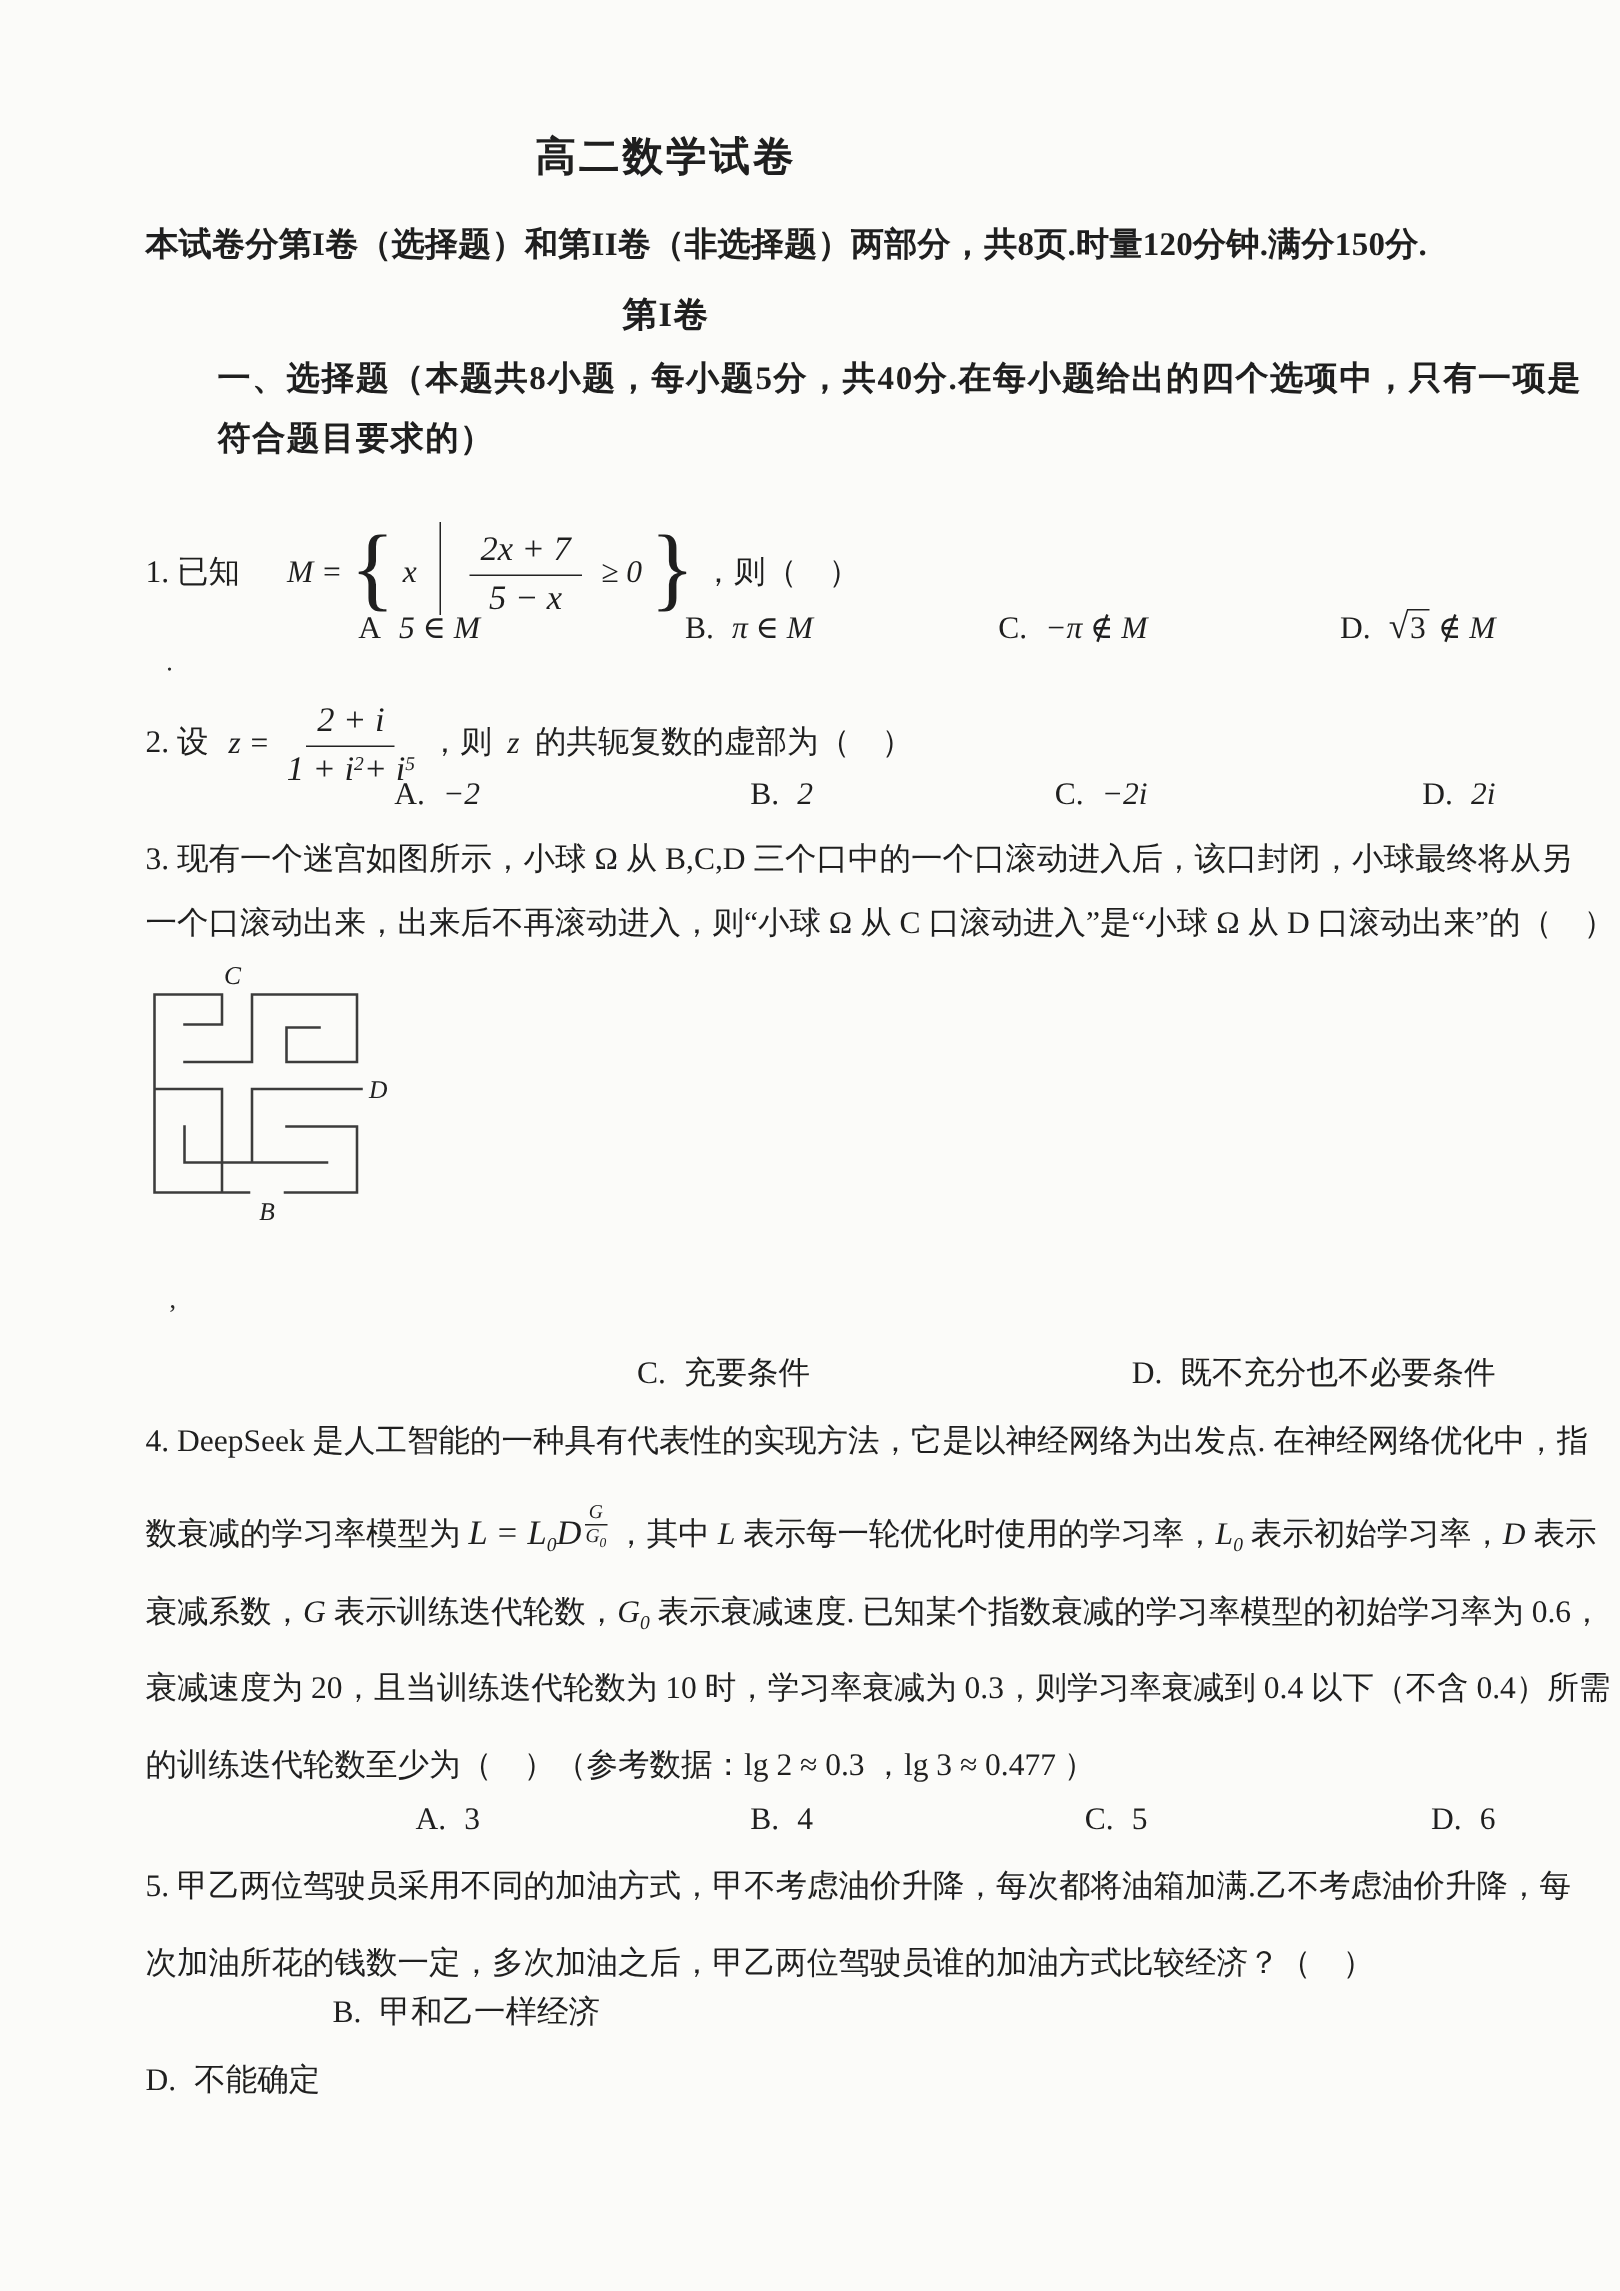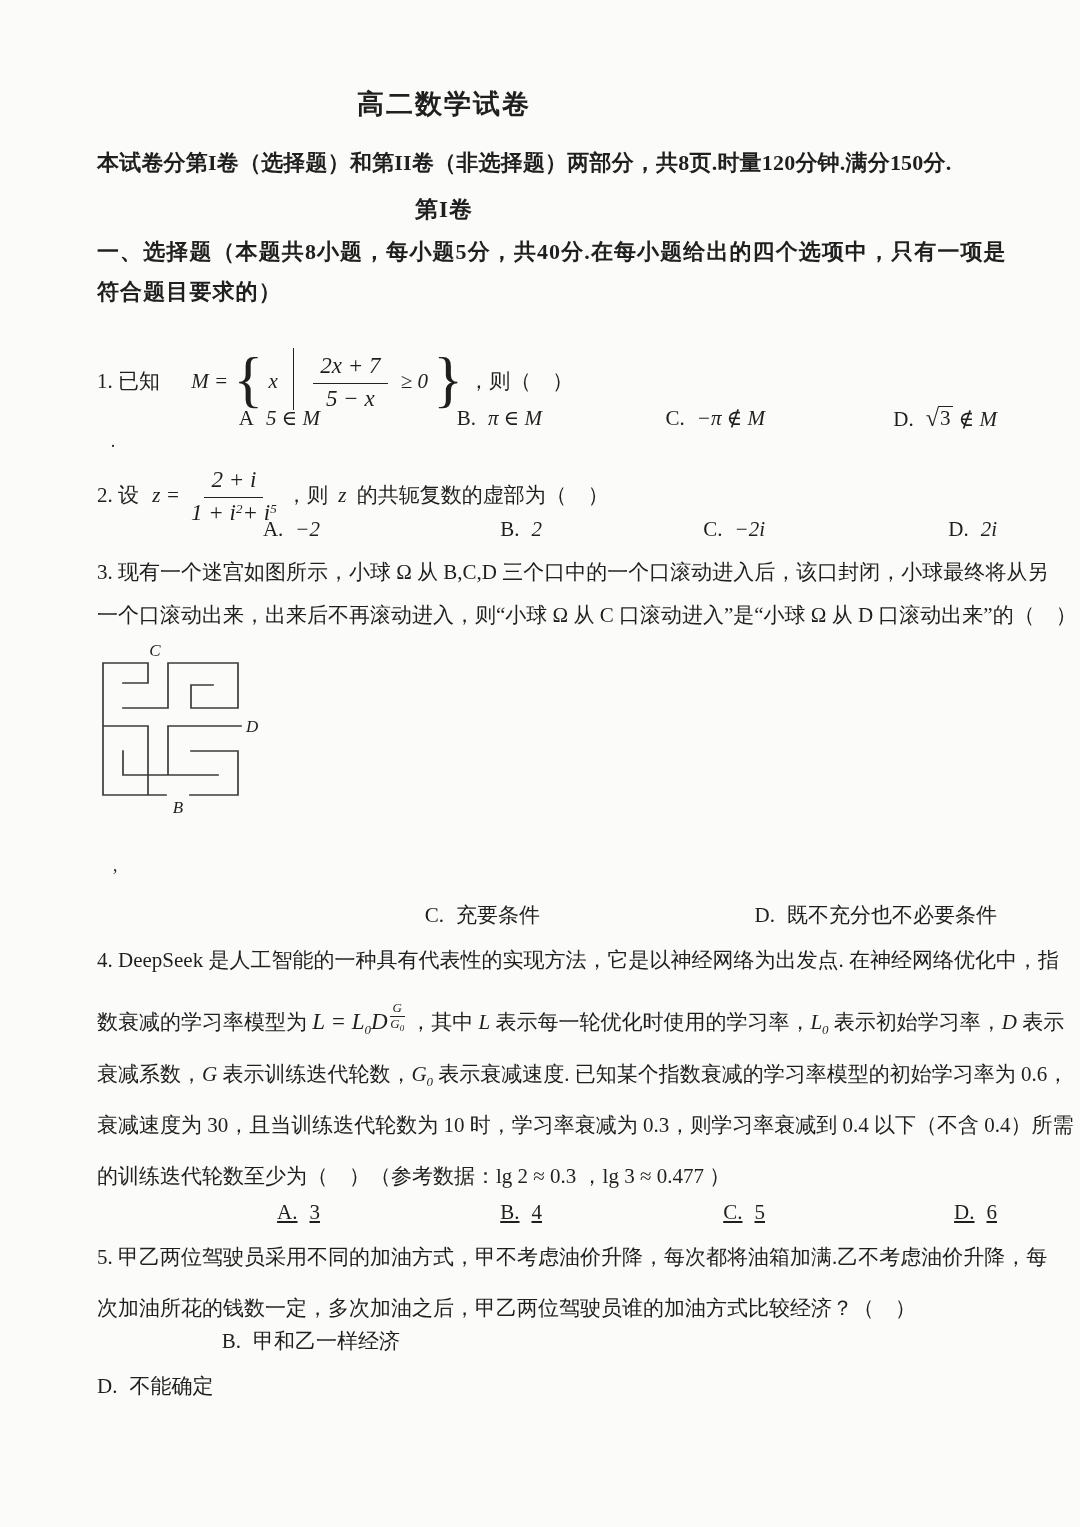--- a/index.html
+++ b/index.html
@@ -13,21 +13,21 @@
     font-family:"Liberation Serif","DejaVu Serif",serif;
     font-size:21px;
     overflow:hidden;
   }
   .abs{position:absolute;left:97px;white-space:nowrap;text-align:right;}
   .full{left:0;width:888px;text-align:center;}
   .b{font-weight:700;}
   .title{font-size:27px;letter-spacing:2px;}
   .intro{font-size:22px;letter-spacing:0.2px;}
   .part{font-size:23px;letter-spacing:1px;}
-  .sect{font-size:22px;letter-spacing:1.1px;}
+  .sect{font-size:22px;letter-spacing:1.1px;margin-left:48px;}
   .math{font-family:"Liberation Serif","DejaVu Serif",serif;font-style:italic;}
   
   .frac{display:inline-flex;flex-direction:column;align-items:center;vertical-align:middle;line-height:1.25;margin:0 4px;}
   .frac .num{border-bottom:1.6px solid #222;padding:0 7px 2px 7px;}
   .frac .den{padding-top:1px;}
   .fr23{font-size:23px;}
   sup.sp{font-size:13px;vertical-align:7px;font-style:italic;}
   .sb{font-size:13px;vertical-align:-5px;}
   
   .brace{font-size:62px;font-weight:300;vertical-align:middle;line-height:0;position:relative;top:-4px;font-style:normal;}
@@ -134,24 +134,24 @@
         <span class="en">G</span>
         <span class="ed"><span>G</span><span class="esb">0</span></span>
       </span>
     <span>，其中 </span><span class="math">L</span><span> 表示每一轮优化时使用的学习率，</span><span class="math">L</span><span class="sb math">0</span><span> 表示初始学习率，</span><span class="math">D</span><span> 表示</span>
   </div>
 
   <div class="abs" style="top:1060px;">
     <span>衰减系数，</span><span class="math">G</span><span> 表示训练迭代轮数，</span><span class="math">G</span><span class="sb math">0</span><span> 表示衰减速度. 已知某个指数衰减的学习率模型的初始学习率为 0.6，</span>
   </div>
 
-  <div class="abs" style="top:1111px;">衰减速度为 30，且当训练迭代轮数为 10 时，学习率衰减为 0.3，则学习率衰减到 0.4 以下（不含 0.4）所需</div>
+  <div class="abs" style="top:1111px;">衰减速度为 20，且当训练迭代轮数为 10 时，学习率衰减为 0.3，则学习率衰减到 0.4 以下（不含 0.4）所需</div>
   <div class="abs" style="top:1162px;">的训练迭代轮数至少为（　）（参考数据：lg 2 ≈ 0.3 ，lg 3 ≈ 0.477 ）</div>
 
-  <div class="abs optgrid4" style="top:1200px;text-decoration:underline;">
+  <div class="abs optgrid4" style="top:1200px;">
     <span class="opt"><span class="lab">A.</span><span>3</span></span>
     <span class="opt"><span class="lab">B.</span><span>4</span></span>
     <span class="opt"><span class="lab">C.</span><span>5</span></span>
     <span class="opt"><span class="lab">D.</span><span>6</span></span>
   </div>
 
   <div class="abs" style="top:1243px;">5. 甲乙两位驾驶员采用不同的加油方式，甲不考虑油价升降，每次都将油箱加满.乙不考虑油价升降，每</div>
   <div class="abs" style="top:1294px;">次加油所花的钱数一定，多次加油之后，甲乙两位驾驶员谁的加油方式比较经济？（　）</div>
 
   <div class="abs optgrid3" style="top:1327px;">

